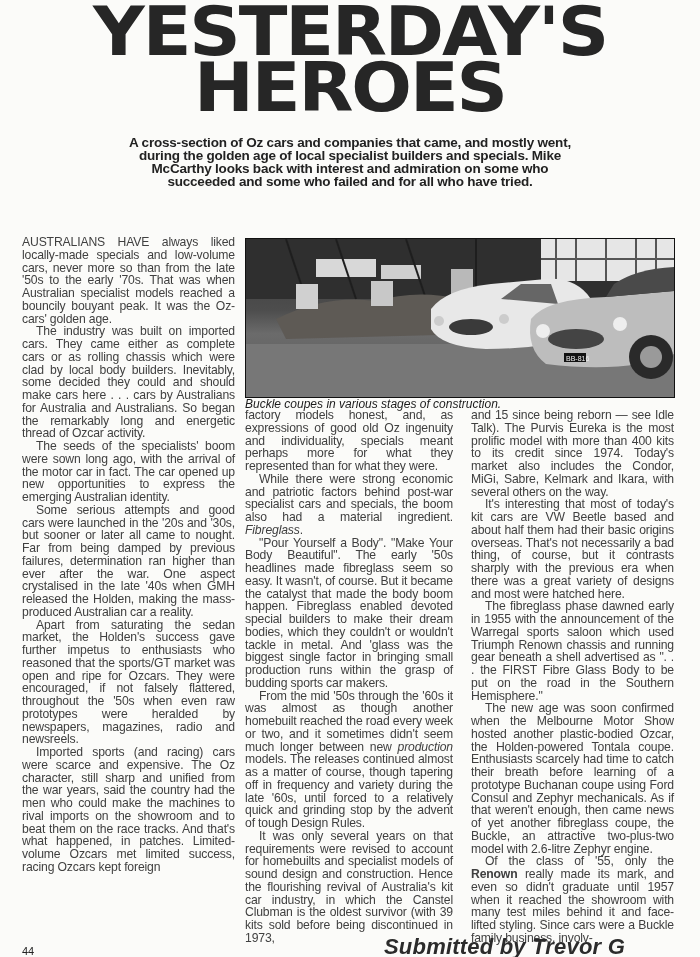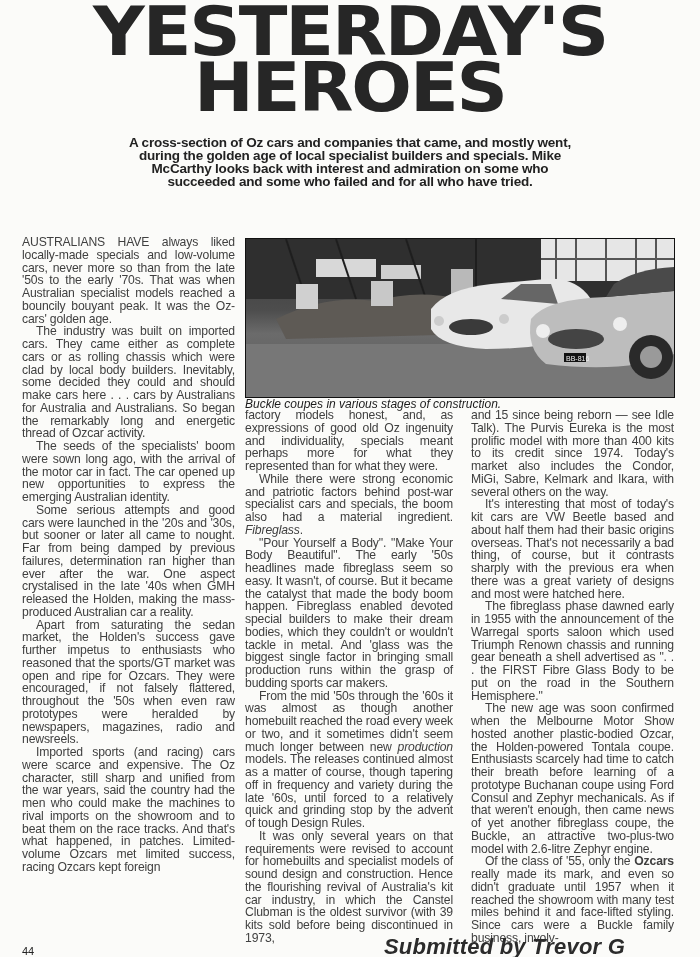--- a/index.html
+++ b/index.html
@@ -121,19 +121,19 @@
     <p>"Pour Yourself a Body". "Make Your Body Beautiful". The early '50s headlines made fibreglass seem so easy. It wasn't, of course. But it became the catalyst that made the body boom happen. Fibreglass enabled devoted special builders to make their dream bodies, which they couldn't or wouldn't tackle in metal. And 'glass was the biggest single factor in bringing small production runs within the grasp of budding sports car makers.</p>
     <p><span>From the mid '50s through the '60s it was almost as though another homebuilt reached the road every week or two, and it sometimes didn't seem much longer between new </span><i>production</i><span> models. The releases continued almost as a matter of course, though tapering off in frequency and variety during the late '60s, until forced to a relatively quick and grinding stop by the advent of tough Design Rules.</span></p>
     <p>It was only several years on that requirements were revised to account for homebuilts and specialist models of sound design and construction. Hence the flourishing revival of Australia's kit car industry, in which the Canstel Clubman is the oldest survivor (with 39 kits sold before being discontinued in 1973,</p>
   </div>
 
   <div class="col col3">
     <p class="first">and 15 since being reborn — see Idle Talk). The Purvis Eureka is the most prolific model with more than 400 kits to its credit since 1974. Today's market also includes the Condor, MiGi, Sabre, Kelmark and Ikara, with several others on the way.</p>
     <p>It's interesting that most of today's kit cars are VW Beetle based and about half them had their basic origins overseas. That's not necessarily a bad thing, of course, but it contrasts sharply with the previous era when there was a great variety of designs and most were hatched here.</p>
     <p>The fibreglass phase dawned early in 1955 with the announcement of the Warregal sports saloon which used Triumph Renown chassis and running gear beneath a shell advertised as ". . . the FIRST Fibre Glass Body to be put on the road in the Southern Hemisphere."</p>
     <p>The new age was soon confirmed when the Melbourne Motor Show hosted another plastic-bodied Ozcar, the Holden-powered Tontala coupe. Enthusiasts scarcely had time to catch their breath before learning of a prototype Buchanan coupe using Ford Consul and Zephyr mechanicals. As if that weren't enough, then came news of yet another fibreglass coupe, the Buckle, an attractive two-plus-two model with 2.6-litre Zephyr engine.</p>
-    <p><span>Of the class of '55, only the </span><b>Ozcars</b><span> really made its mark, and even so didn't graduate until 1957 when it reached the showroom with many test miles behind it and face-lifted styling. Since cars were a Buckle family business, involv-</span></p>
+    <p><span>Of the class of '55, only the </span><b>Renown</b><span> really made its mark, and even so didn't graduate until 1957 when it reached the showroom with many test miles behind it and face-lifted styling. Since cars were a Buckle family business, involv-</span></p>
   </div>
 
   <div class="page-number">44</div>
   <div class="submitted">Submitted by Trevor G Sawtell</div>
 
 </div>
 
 </body></html>

